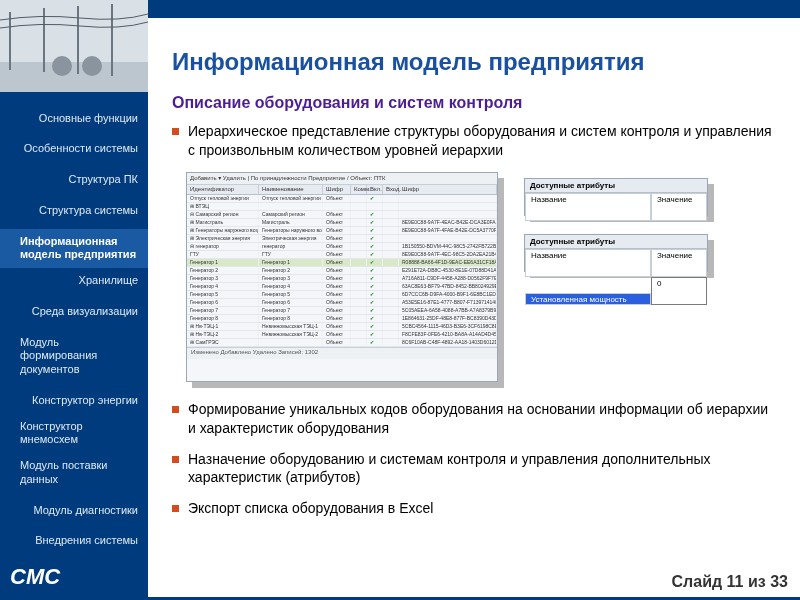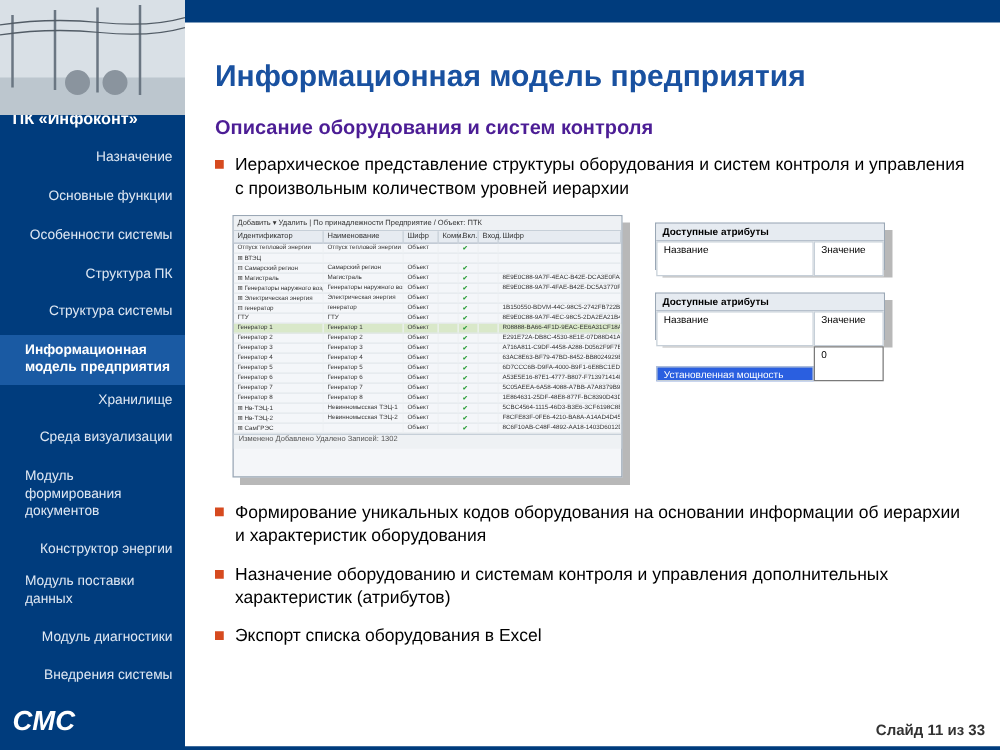--- a/index.html
+++ b/index.html
@@ -43,21 +43,21 @@
 .chk{color:#2e9e3b;font-weight:bold;}
 .mini-status{height:12px;background:#eef1f4;border-top:1px solid #c6cfd8;font-size:6px;padding:1px 4px;color:#555;}
 .popup-tbl{width:100%;height:100%;font-size:8px;}
 .popup-row{display:flex;height:28px;}
 .popup-row>div{padding:1px 5px;border:1px solid #c6cfd8;}
 .pc1{flex:1;background:#fff;}
 .pc2{width:56px;background:#fff;}
 .popup-sel .pc1{background:#2a5fe0;color:#fff;margin-top:16px;}
 .popup-sel .pc2{background:#fff;border:1px solid #7a7a7a;}
 .attr-title{background:#e6ebf1;font-weight:bold;padding:2px 5px;border-bottom:1px solid #b6c0cc;font-size:8px;}
-.slide-counter{position:absolute;right:12px;bottom:6px;font-size:12px;color:#333;font-weight:bold;}
+.slide-counter{position:absolute;right:12px;bottom:6px;font-size:16px;color:#333;font-weight:bold;}
 .bottom-line{height:3px;background:#003c7d;}
 </style>
 </head>
 <body>
 
 <div class="page">
   <div class="thumb">
     <svg viewBox="0 0 148 92">
       <rect width="148" height="92" fill="#d9e0e6"></rect>
       <rect x="0" y="62" width="148" height="30" fill="#bcc6ce"></rect>
@@ -87,20 +87,21 @@
         <div class="nav-item sub">Структура системы</div>
         <div class="nav-sep"></div>
         <div class="nav-item sub active">Информационная модель предприятия</div>
         <div class="nav-item sub">Хранилище</div>
         <div class="nav-sep"></div>
         <div class="nav-item sub">Среда визуализации</div>
         <div class="nav-sep"></div>
         <div class="nav-item sub">Модуль формирования документов</div>
         <div class="nav-sep"></div>
         <div class="nav-item sub">Конструктор энергии</div>
+        <div class="nav-item sub">Конструктор мнемосхем</div>
         <div class="nav-item sub">Модуль поставки данных</div>
         <div class="nav-sep"></div>
         <div class="nav-item sub">Модуль диагностики</div>
         <div class="nav-sep"></div>
         <div class="nav-item">Внедрения системы</div>
       </nav>
     <div class="logo">
       <svg width="70" height="26" viewBox="0 0 70 26">
         <text x="0" y="20" font-family="Arial" font-size="22" font-weight="bold" font-style="italic" fill="#ffffff">СМС</text>
       </svg>

